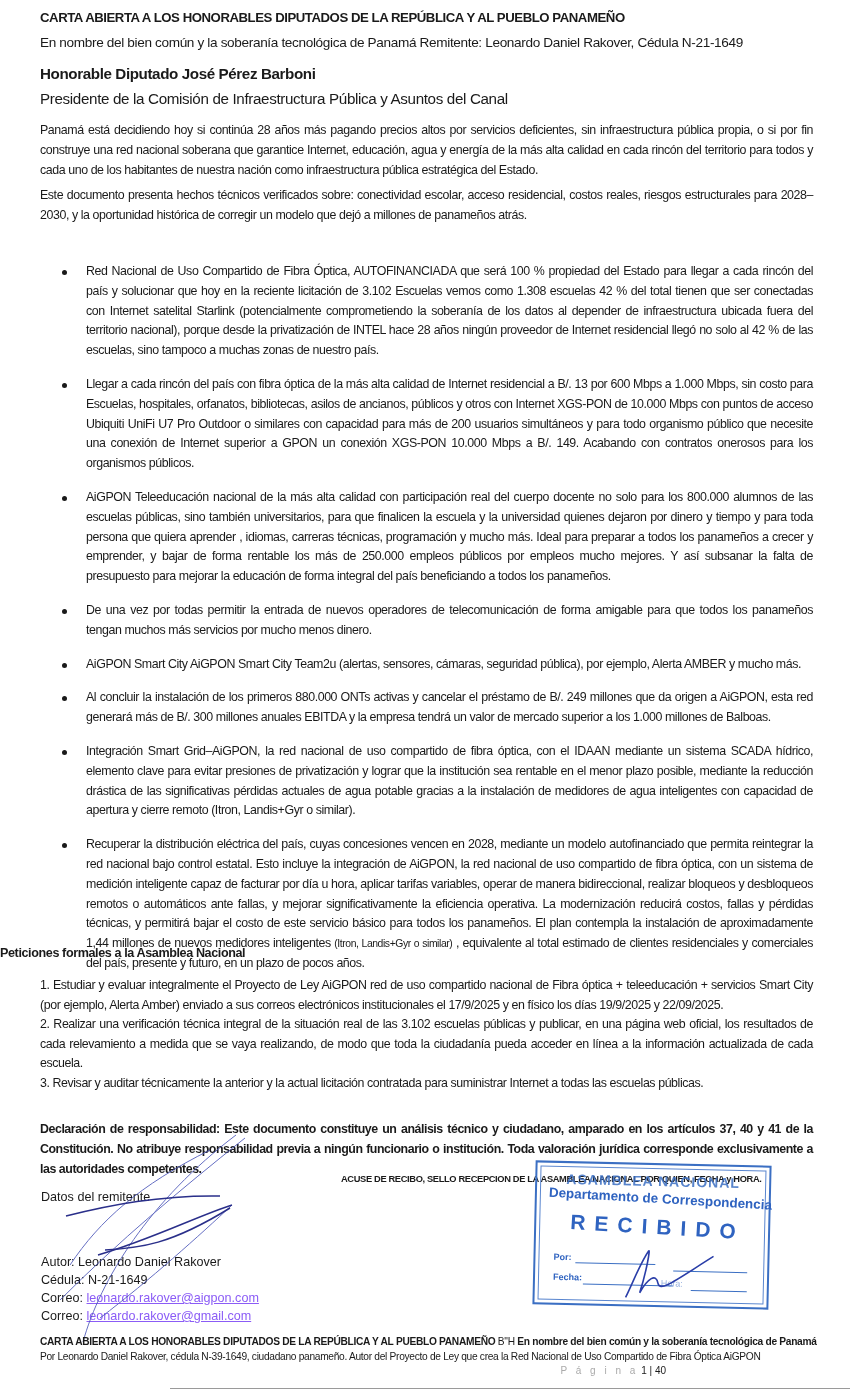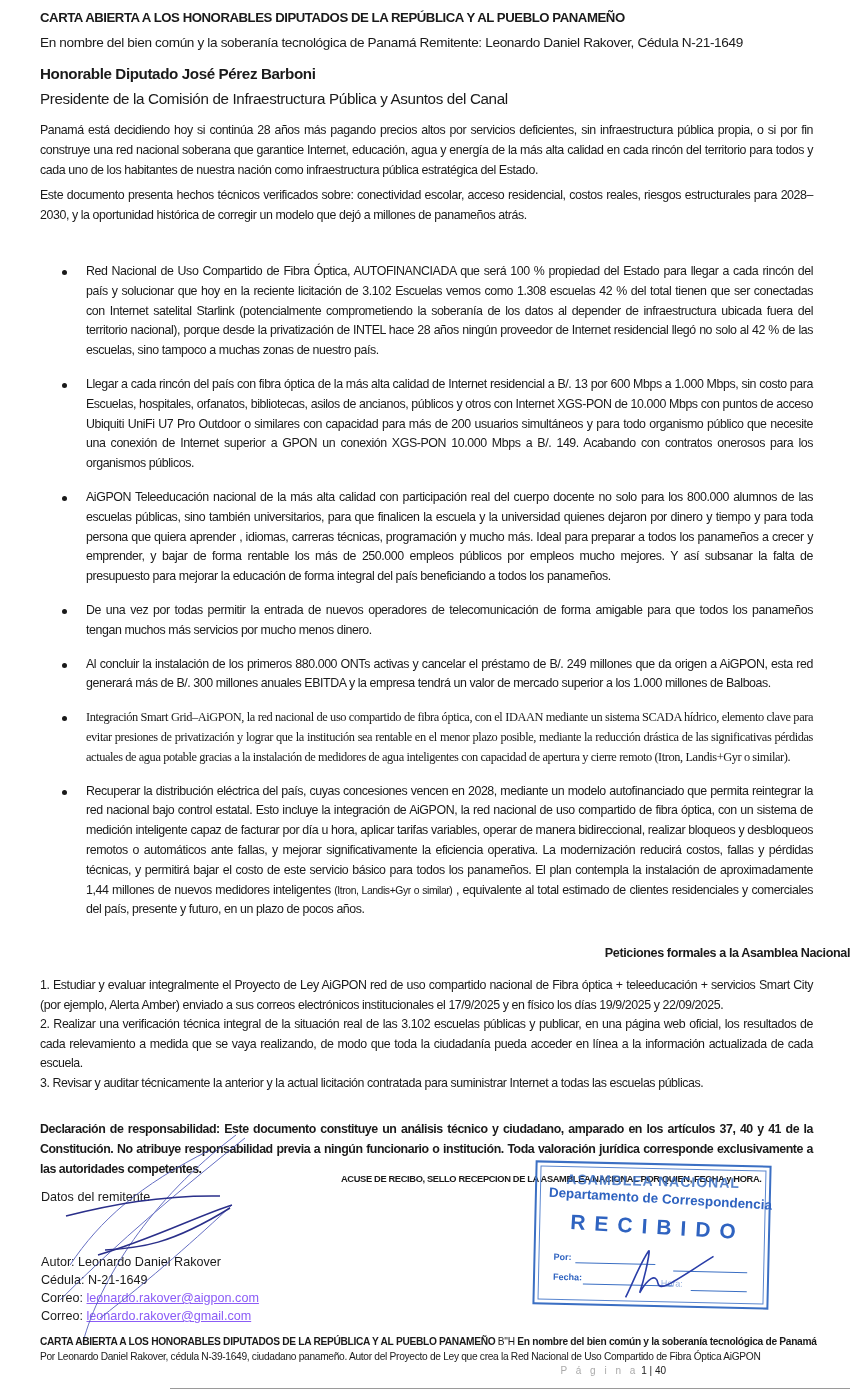--- a/index.html
+++ b/index.html
@@ -21,24 +21,24 @@
   .bullets { left: 62px; width: 751px; top: 262px; margin: 0; padding: 0; list-style: none; }
   .bullets li { position: relative; padding-left: 24px; font-size: 12.4px; line-height: 19.8px;
                 letter-spacing: -0.42px; text-align: justify; }
   .bullet-dot { position: absolute; left: 0; top: 8px; width: 5px; height: 5px; border-radius: 50%; background: #1a1a1a; }
   .b1 { margin-bottom: 14px; }
   .b2 { margin-bottom: 14px; }
   .b3 { margin-bottom: 14px; }
   .b4 { margin-bottom: 14px; }
   .b5 { margin-bottom: 14px; }
   .b6 { margin-bottom: 14px; }
-  .b7 { margin-bottom: 14px; font-family: Liberation Serif, serif; }
+  .b7 { margin-bottom: 14px; }
   .small-inline { font-size: 10.4px; }
 
-  .petitions-heading { left: 0; width: 850px; top: 946px; text-align: right; font-size: 12.6px; font-weight: bold; letter-spacing: -0.4px; }
+  .petitions-heading { left: 0; width: 850px; top: 946px; text-align: left; font-size: 12.6px; font-weight: bold; letter-spacing: -0.4px; }
   .petitions { left: 40px; width: 773px; top: 976px; font-size: 12.4px; line-height: 19.6px; letter-spacing: -0.42px; text-align: justify; }
   .petitions div { margin: 0; }
 
   .declaration { left: 40px; width: 773px; top: 1120px; font-size: 12.4px; line-height: 19.8px; font-weight: bold; letter-spacing: -0.45px; text-align: justify; }
 
   .acuse { left: 341px; top: 1174px; font-size: 9.3px; font-weight: bold; letter-spacing: -0.35px; white-space: nowrap; }
 
   .sender { left: 41px; top: 1188px; font-size: 12.6px; line-height: 18px; }
   .sender .label-remitente { margin-bottom: 47px; }
   .sender a, .sender .link { color: #8b5cf6; text-decoration: underline; }
@@ -71,20 +71,21 @@
   <div class="abs addressee-role">Presidente de la Comisión de Infraestructura Pública y Asuntos del Canal</div>
 
   <div class="abs para p1">Panamá está decidiendo hoy si continúa 28 años más pagando precios altos por servicios deficientes, sin infraestructura pública propia, o si por fin construye una red nacional soberana que garantice Internet, educación, agua y energía de la más alta calidad en cada rincón del territorio para todos y cada uno de los habitantes de nuestra nación como infraestructura pública estratégica del Estado.</div>
   <div class="abs para p2">Este documento presenta hechos técnicos verificados sobre: conectividad escolar, acceso residencial, costos reales, riesgos estructurales para 2028–2030, y la oportunidad histórica de corregir un modelo que dejó a millones de panameños atrás.</div>
 
   <ul class="abs bullets">
     <li class="b1"><span class="bullet-dot"></span><span>Red Nacional de Uso Compartido de Fibra Óptica, AUTOFINANCIADA que será 100 % propiedad del Estado para llegar a cada rincón del país y solucionar que  hoy en la reciente licitación de 3.102 Escuelas vemos como 1.308 escuelas 42 % del total tienen que ser conectadas con Internet satelital Starlink (potencialmente comprometiendo la soberanía de los datos al depender de infraestructura ubicada fuera del territorio nacional), porque desde la privatización de INTEL hace 28 años ningún proveedor de Internet residencial llegó no solo al 42 % de las escuelas, sino tampoco a muchas zonas de nuestro país.</span></li>
     <li class="b2"><span class="bullet-dot"></span><span>Llegar a cada rincón del país con fibra óptica de la más alta calidad de Internet residencial a B/. 13 por  600 Mbps a 1.000 Mbps, sin costo para Escuelas, hospitales, orfanatos, bibliotecas, asilos de ancianos, públicos y otros con Internet XGS-PON de 10.000 Mbps con puntos de acceso Ubiquiti UniFi U7 Pro Outdoor o similares con capacidad para más de 200 usuarios simultáneos y para todo organismo público que necesite una conexión de Internet superior a GPON un conexión  XGS-PON 10.000 Mbps a B/. 149. Acabando con contratos onerosos para los organismos públicos.</span></li>
     <li class="b3"><span class="bullet-dot"></span><span>AiGPON Teleeducación nacional de la más alta calidad con participación real del cuerpo docente no solo para los 800.000 alumnos de las escuelas públicas, sino también universitarios, para que finalicen la escuela y la universidad quienes dejaron por dinero y tiempo y para toda persona que quiera aprender , idiomas, carreras técnicas, programación y mucho más. Ideal para preparar a todos los panameños a crecer y emprender, y  bajar de forma rentable los más de 250.000 empleos públicos por empleos mucho mejores. Y así subsanar la falta de presupuesto para mejorar la educación de forma integral del país beneficiando a todos los panameños.</span></li>
     <li class="b4"><span class="bullet-dot"></span><span>De una vez por todas permitir la entrada de nuevos operadores de telecomunicación de forma amigable para que todos los panameños tengan muchos más servicios por mucho menos dinero.</span></li>
+    <li class="b5"><span class="bullet-dot"></span><span>AiGPON Smart City AiGPON Smart City  Team2u (alertas, sensores, cámaras, seguridad pública), por ejemplo, Alerta AMBER y mucho más.</span></li>
     <li class="b6"><span class="bullet-dot"></span><span>Al concluir la instalación de los primeros 880.000 ONTs activas y cancelar el préstamo de B/. 249 millones que da origen a AiGPON, esta red generará más de B/. 300 millones anuales EBITDA y la empresa tendrá un valor de mercado superior a los 1.000 millones de Balboas.</span></li>
     <li class="b7"><span class="bullet-dot"></span><span>Integración Smart Grid–AiGPON, la red nacional de uso compartido de fibra óptica, con el IDAAN mediante un sistema SCADA hídrico, elemento clave para evitar presiones de privatización y lograr que la institución sea rentable en el menor plazo posible, mediante la reducción drástica de las significativas pérdidas actuales de agua potable gracias a la instalación de medidores de agua inteligentes con capacidad de apertura y cierre remoto (Itron, Landis+Gyr o similar).</span></li>
     <li class="b8"><span class="bullet-dot"></span><span>Recuperar la distribución eléctrica del país, cuyas concesiones vencen en 2028, mediante un modelo autofinanciado que permita reintegrar la red nacional bajo control estatal. Esto incluye la integración de AiGPON, la red nacional de uso compartido de fibra óptica, con un sistema de medición inteligente capaz de facturar por día u hora, aplicar tarifas variables, operar de manera bidireccional, realizar bloqueos y desbloqueos remotos o automáticos ante fallas, y mejorar significativamente la eficiencia operativa. La modernización reducirá costos, fallas y pérdidas técnicas, y permitirá bajar el costo de este servicio básico para todos los panameños. El plan contempla la instalación de aproximadamente 1,44 millones de nuevos medidores inteligentes </span><span class="small-inline">(Itron, Landis+Gyr o similar)</span><span> , equivalente al total estimado de clientes residenciales y comerciales del país, presente y futuro, en un plazo de pocos años.</span></li>
   </ul>
 
   <div class="abs petitions-heading">Peticiones formales a la Asamblea Nacional</div>
   <div class="abs petitions">
     <div>1. Estudiar y evaluar integralmente el Proyecto de Ley AiGPON red de uso compartido nacional de Fibra óptica + teleeducación + servicios Smart City (por ejemplo, Alerta Amber) enviado a sus correos electrónicos institucionales el 17/9/2025 y en físico los días 19/9/2025 y 22/09/2025.</div>
     <div>2. Realizar una verificación técnica integral de la situación real de las 3.102 escuelas públicas y publicar, en una página web oficial, los resultados de cada relevamiento a medida que se vaya realizando, de modo que toda la ciudadanía pueda acceder en línea a la información actualizada de cada escuela.</div>
     <div>3. Revisar y auditar técnicamente la anterior y la actual licitación contratada para suministrar Internet a  todas las escuelas públicas.</div>

